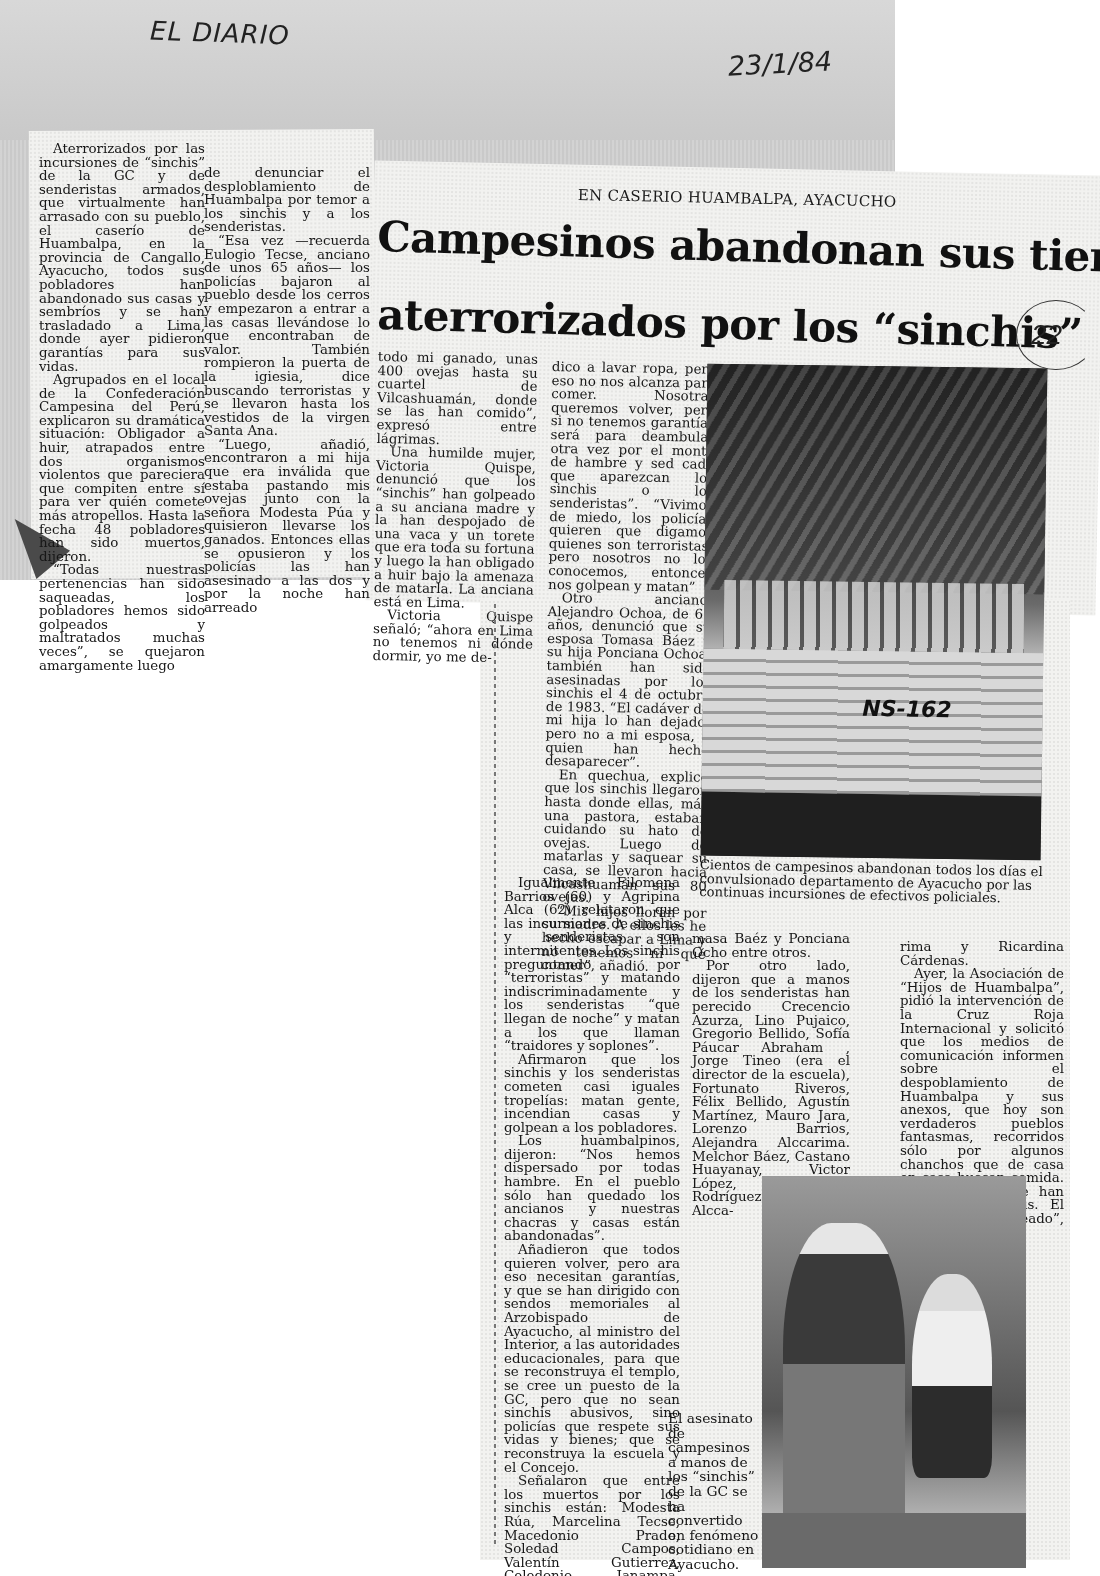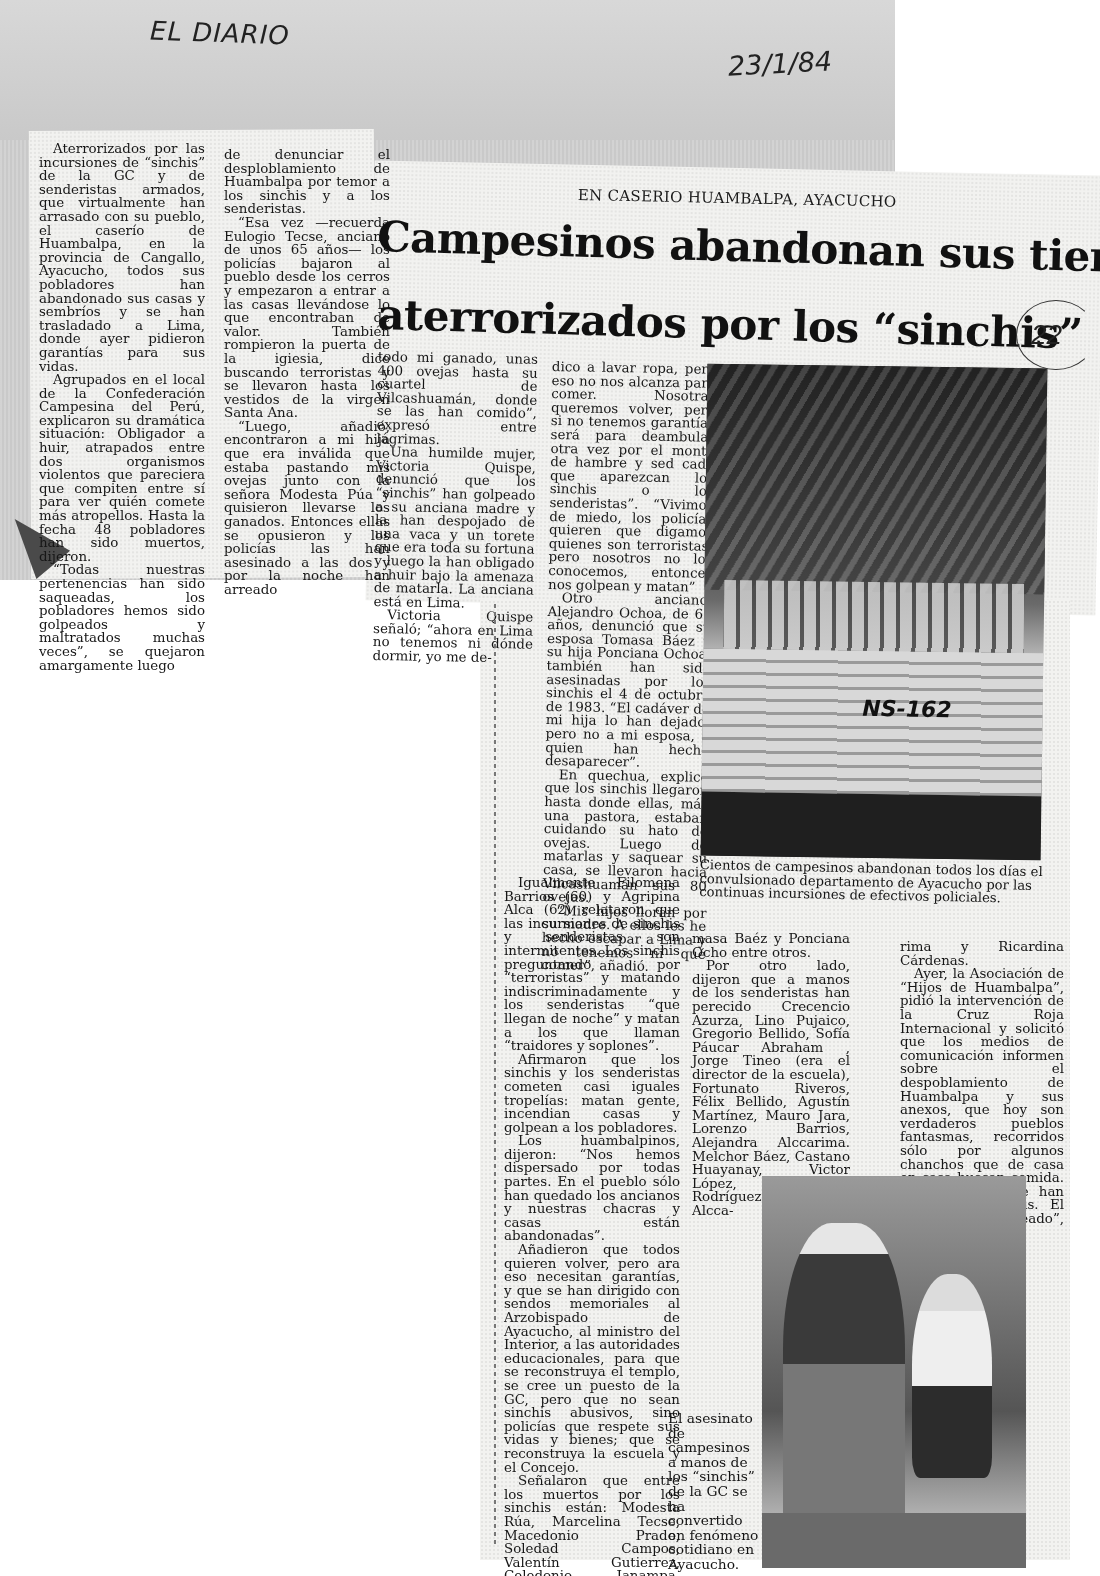--- a/index.html
+++ b/index.html
@@ -138,21 +138,21 @@
 <div class="clip lower"></div>
 
 <div class="fold-arrow"></div>
 
 <div class="col" style="left:20px; top:142px; width:166px;margin-left:19px;">
   <p>Aterrorizados por las incursiones de “sinchis” de la GC y de senderistas armados, que virtualmente han arrasado con su pueblo, el caserío de Huambalpa, en la provincia de Cangallo, Ayacucho, todos sus pobladores han abandonado sus casas y sembríos y se han trasladado a Lima, donde ayer pidieron garantías para sus vidas.</p>
   <p>Agrupados en el local de la Confederación Campesina del Perú, explicaron su dramática situación: Obligador a huir, atrapados entre dos organismos violentos que pareciera que compiten entre sí para ver quién comete más atropellos. Hasta la fecha 48 pobladores han sido muertos, dijeron.</p>
   <p>“Todas nuestras pertenencias han sido saqueadas, los pobladores hemos sido golpeados y maltratados muchas veces”, se quejaron amargamente luego</p>
 </div>
 
-<div class="col" style="left:204px; top:148px; width:166px;margin-left:20px;">
+<div class="col" style="left:204px; top:166px; width:166px;">
   <p class="noindent">de denunciar el desploblamiento de Huambalpa por temor a los sinchis y a los senderistas.</p>
   <p>“Esa vez —recuerda Eulogio Tecse, anciano de unos 65 años— los policías bajaron al pueblo desde los cerros y empezaron a entrar a las casas llevándose lo que encontraban de valor. También rompieron la puerta de la igiesia, dice buscando terroristas y se llevaron hasta los vestidos de la virgen Santa Ana.</p>
   <p>“Luego, añadió, encontraron a mi hija que era inválida que estaba pastando mis ovejas junto con la señora Modesta Púa y quisieron llevarse los ganados. Entonces ellas se opusieron y los policías las han asesinado a las dos y por la noche han arreado</p>
 </div>
 
 <div class="kicker">EN CASERIO HUAMBALPA, AYACUCHO</div>
 <div class="headline-line l1">Campesinos abandonan sus tierras</div>
 <div class="headline-line l2">aterrorizados por los “sinchis”</div>
 <div class="page-mark">22</div>
 
@@ -176,21 +176,21 @@
   <div class="plate">NS-162</div>
   <div class="ground"></div>
 </div>
 <div class="caption truck-cap">Cientos de campesinos abandonan todos los días el convulsionado departamento de Ayacucho por las continuas incursiones de efectivos policiales.</div>
 
 <div class="margin-line"></div>
 
 <div class="col" style="left:504px; top:876px; width:176px;">
   <p>Igualmente Filomena Barrios (60) y Agripina Alca (62) relataron que las incursiones de sinchis y senderistas son intermitentes. Los sinchis preguntando por “terroristas” y matando indiscriminadamente y los senderistas “que llegan de noche” y matan a los que llaman “traidores y soplones”.</p>
   <p>Afirmaron que los sinchis y los senderistas cometen casi iguales tropelías: matan gente, incendian casas y golpean a los pobladores.</p>
-  <p>Los huambalpinos, dijeron: “Nos hemos dispersado por todas partes. En el pueblo sólo han quedado los ancianos y nuestras chacras y casas están abandonadas”.</p>
+  <p>Los huambalpinos, dijeron: “Nos hemos dispersado por todas hambre. En el pueblo sólo han quedado los ancianos y nuestras chacras y casas están abandonadas”.</p>
   <p>Añadieron que todos quieren volver, pero ara eso necesitan garantías, y que se han dirigido con sendos memoriales al Arzobispado de Ayacucho, al ministro del Interior, a las autoridades educacionales, para que se reconstruya el templo, se cree un puesto de la GC, pero que no sean sinchis abusivos, sino policías que respete sus vidas y bienes; que se reconstruya la escuela y el Concejo.</p>
   <p>Señalaron que entre los muertos por los sinchis están: Modesta Rúa, Marcelina Tecse, Macedonio Prado, Soledad Campos, Valentín Gutierrez, Celedonio Janampa, Ñaupas Peralta, Bernabé Barrios, Teodosio Janampa, Fausto Cárdenas, Paulino Janampa, To</p>
 </div>
 
 <div class="col" style="left:692px; top:932px; width:158px;">
   <p class="noindent">masa Baéz y Ponciana Ocho entre otros.</p>
   <p>Por otro lado, dijeron que a manos de los senderistas han perecido Crecencio Azurza, Lino Pujaico, Gregorio Bellido, Sofía Páucar Abraham , Jorge Tineo (era el director de la escuela), Fortunato Riveros, Félix Bellido, Agustín Martínez, Mauro Jara, Lorenzo Barrios, Alejandra Alccarima. Melchor Báez, Castano Huayanay, Victor López, y Flora Rodríguez, Victoria Alcca-</p>
 </div>
 
 <div class="col" style="left:876px; top:940px; width:164px;margin-left:24px;">

